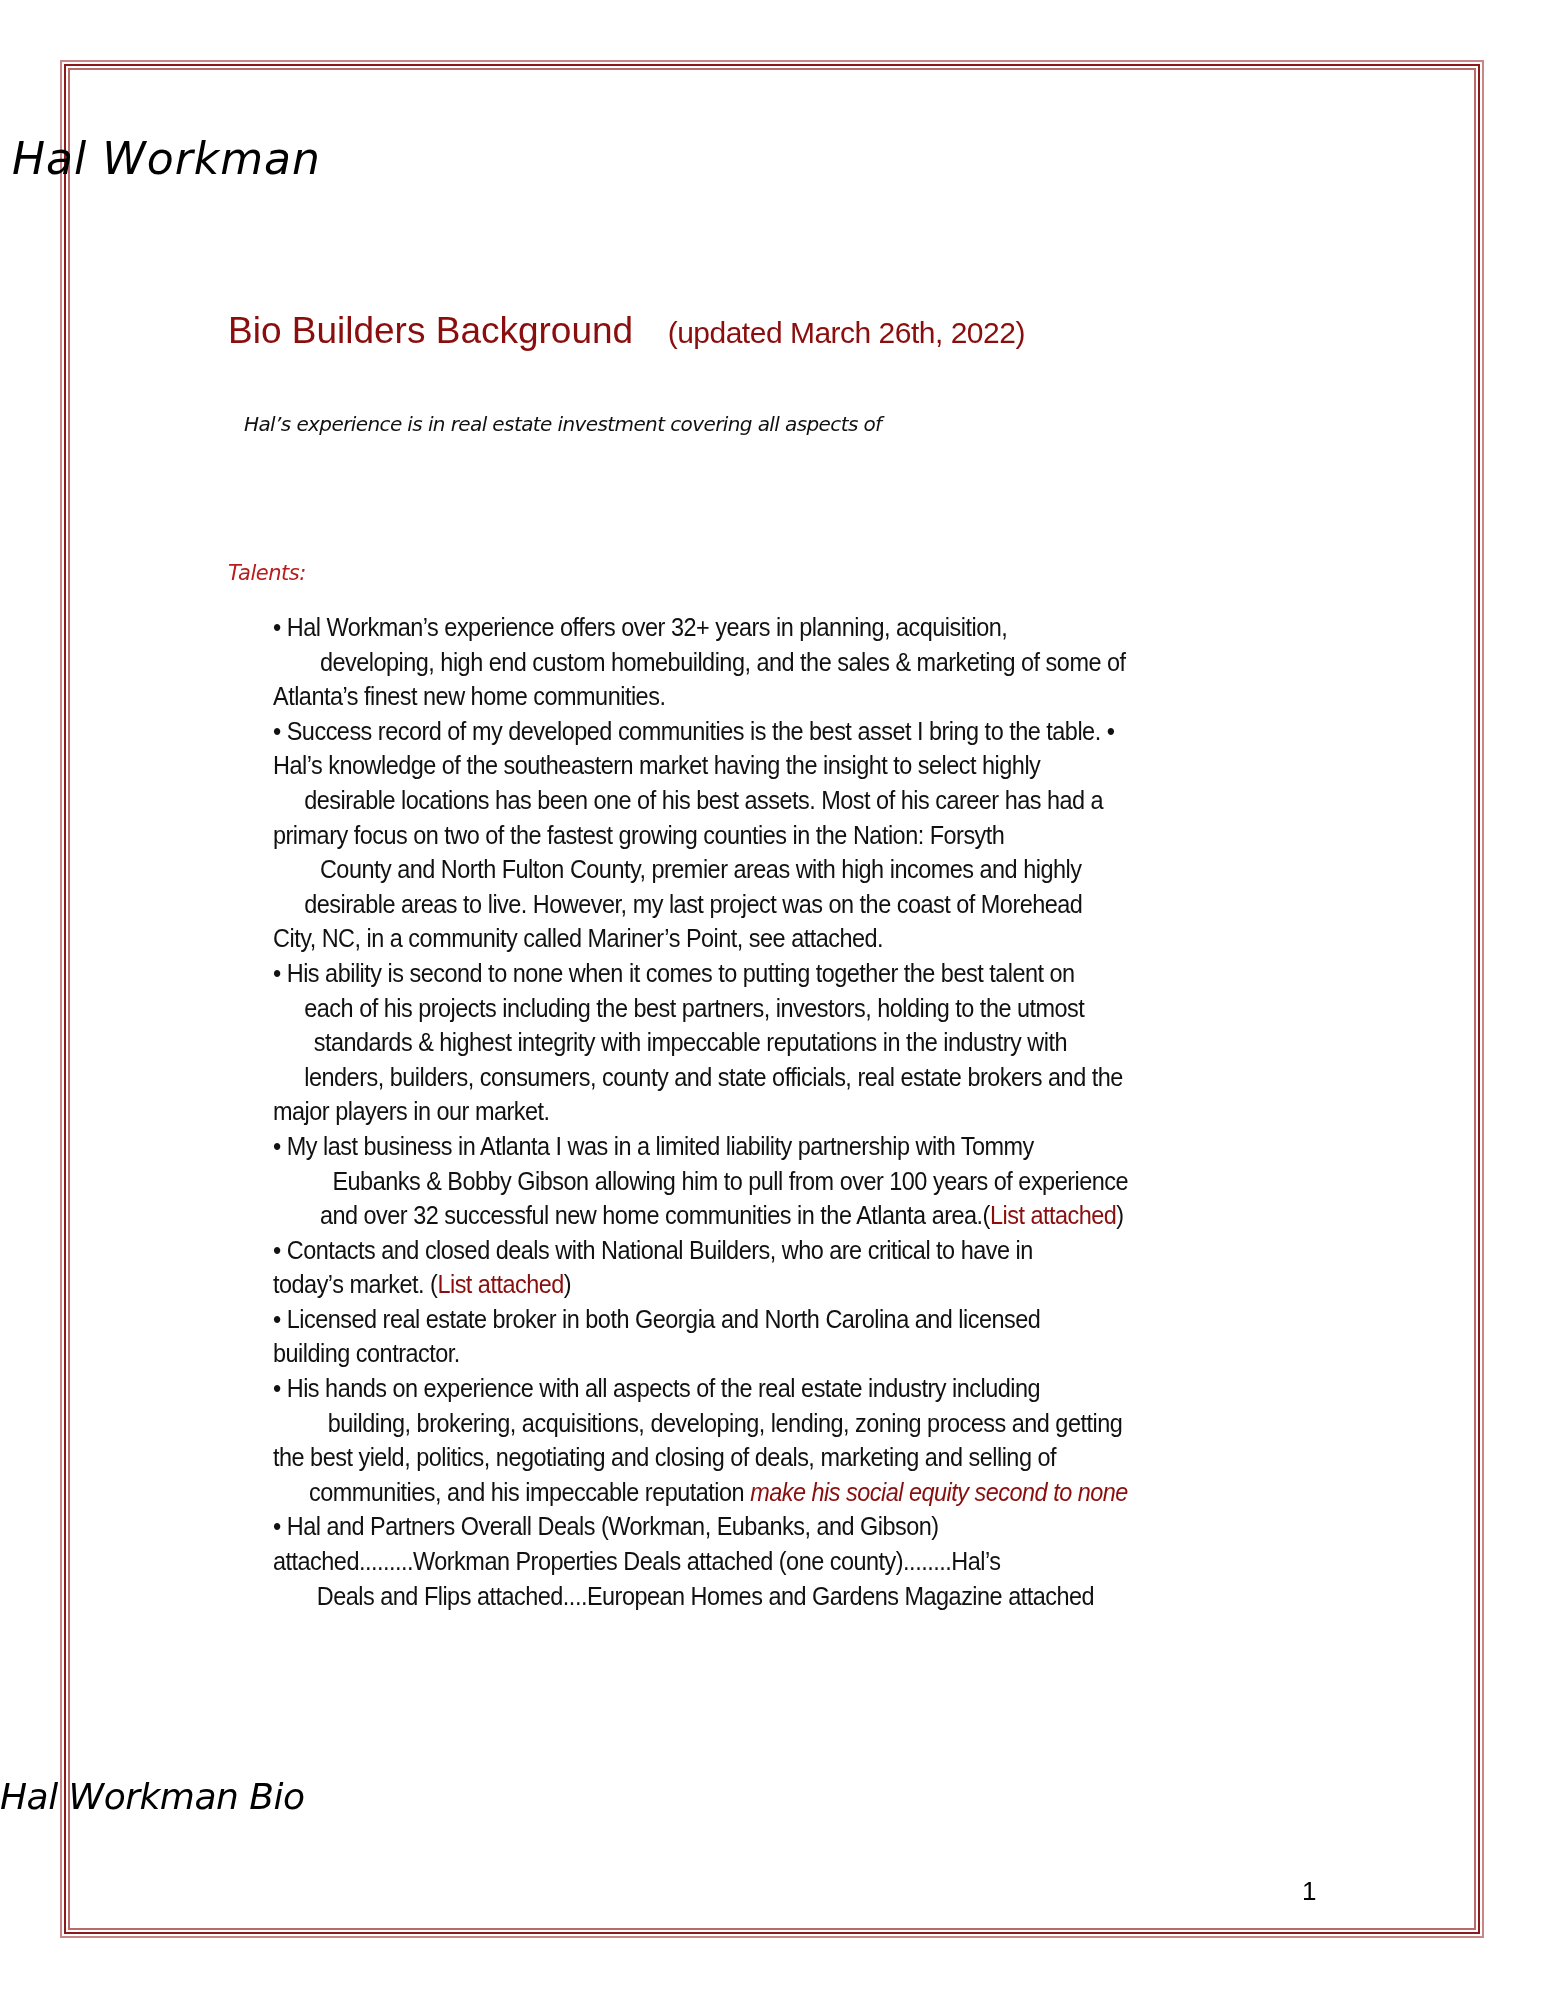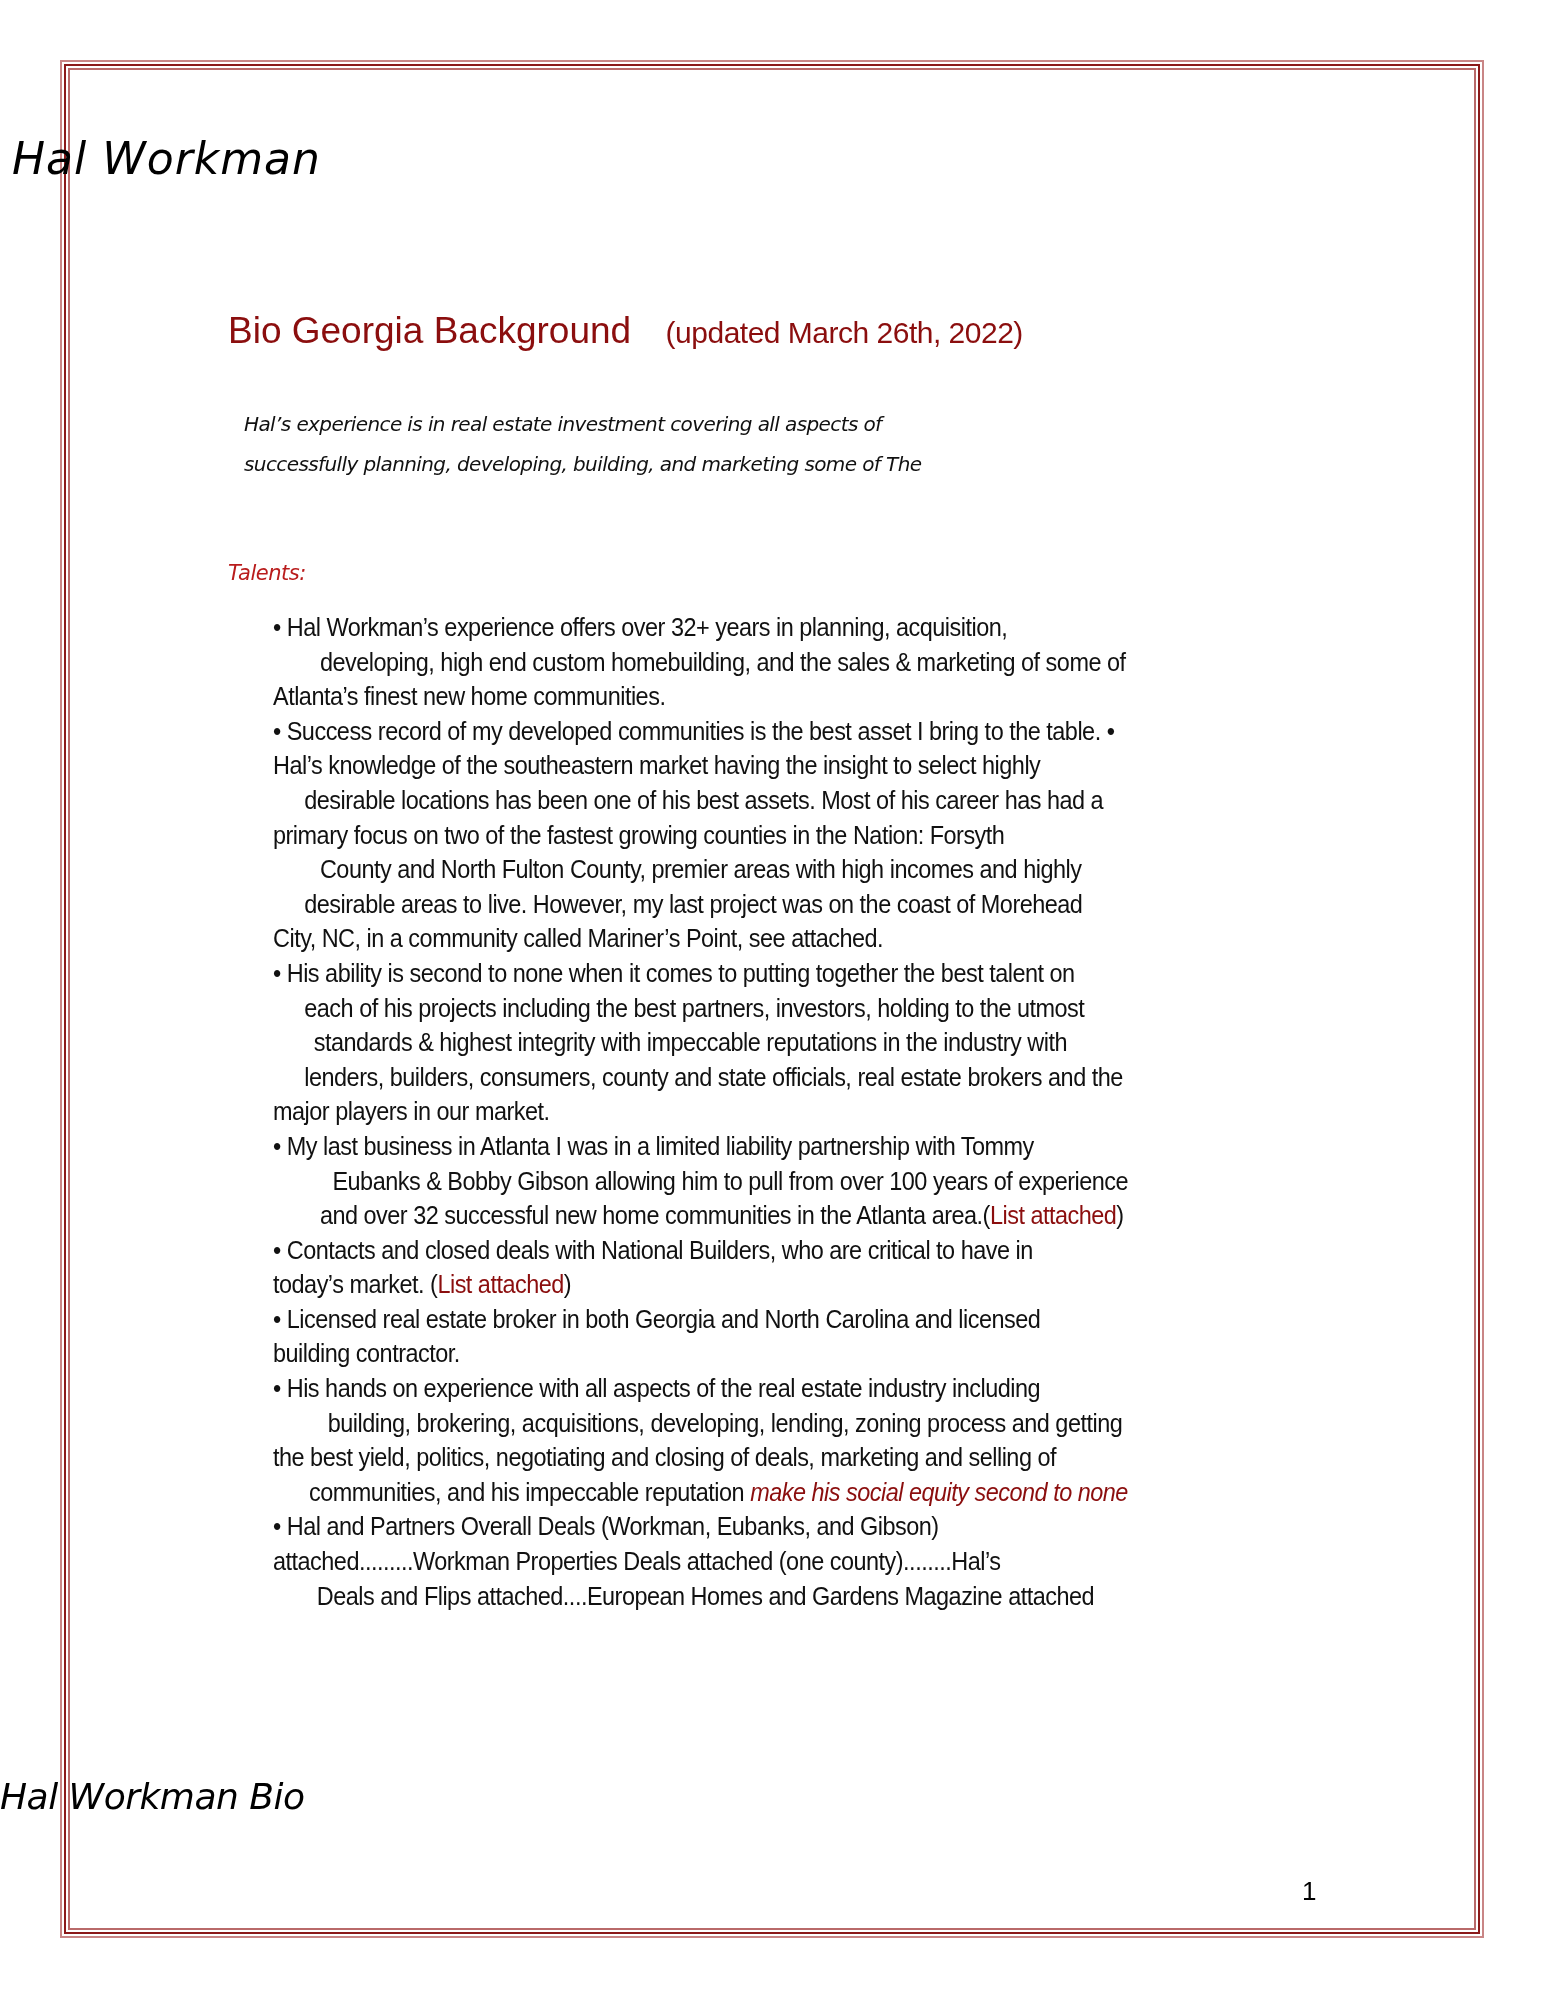--- a/index.html
+++ b/index.html
@@ -59,27 +59,26 @@
   }
 </style>
 </head>
 <body>
 
 <div class="page-border"></div>
 
 <div class="doc-title">Hal Workman</div>
 
 <div class="section-heading">
-  <span class="main">Bio Georgia Background</span>
+  <span class="main">Bio Builders Background</span>
   <span class="date">(updated March 26th, 2022)</span>
 </div>
 
 <div class="intro">
   <span class="line"> Hal’s experience is in real estate investment covering all aspects of</span>
-  <span class="line">successfully planning, developing, building, and marketing some of The</span>
 </div>
 
 <div class="talents-label">Talents:</div>
 
 <div class="talents" id="talents-list">
     <span class="tline" style="padding-left: 0px;"><span>• Hal Workman’s experience offers over 32+ years in planning, acquisition,</span></span>
     <span class="tline" style="padding-left: 51px;"><span>developing, high end custom homebuilding, and the sales &amp; marketing of some of</span></span>
     <span class="tline" style="padding-left: 0px;"><span>Atlanta’s finest new home communities.</span></span>
     <span class="tline" style="padding-left: 0px;"><span>• Success record of my developed communities is the best asset I bring to the table. •</span></span>
     <span class="tline" style="padding-left: 0px;"><span>Hal’s knowledge of the southeastern market having the insight to select highly</span></span>

